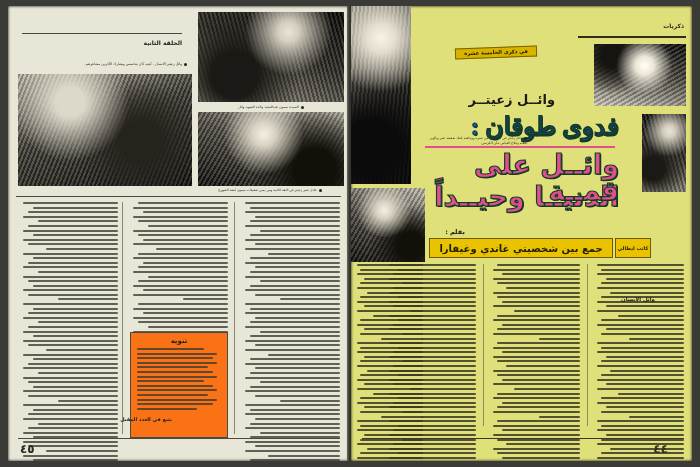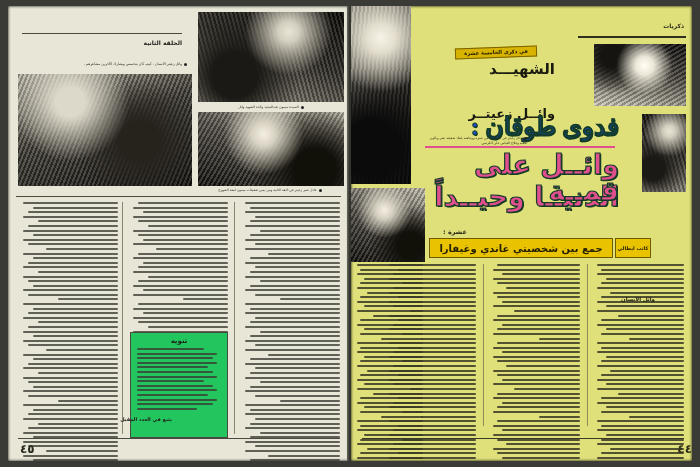--- a/index.html
+++ b/index.html
@@ -59,21 +59,21 @@
   .page-right .caption{color:#2e2c1c;}
   .bullet{display:inline-block;width:3px;height:3px;background:#222;border-radius:50%;
     margin-left:2px;vertical-align:middle;}
 
   
   .rule{position:absolute;background:#4a4940;height:1px;}
   .episode{position:absolute;direction:rtl;font-weight:bold;font-size:6px;color:#23221c;
      letter-spacing:.2px;}
 
   
-  .notice-box{position:absolute;border:1px solid #4a493f;background:#22c55e;}
+  .notice-box{position:absolute;border:1px solid #4a493f;background:#f97316;}
   .notice-title{direction:rtl;text-align:center;font-weight:bold;font-size:7px;
      color:#1f1e18;margin:4px 0 3px;}
 
   .tail{position:absolute;direction:rtl;font-size:5px;color:#23221c;font-weight:bold;}
 
   .pagenum{position:absolute;direction:rtl;font-size:12px;color:#2a291f;font-weight:bold;}
   .pagenum.right{color:#30301c;}
 
   
   .kicker{position:absolute;direction:rtl;font-size:6px;color:#2f2d1b;font-weight:bold;
@@ -344,40 +344,39 @@
     <div class="kicker" style="right:8px;top:16px;">ذكريات</div>
     <div class="kicker-rule" style="right:6px;top:30px;width:108px;"></div>
 
     <div class="photo v4" style="left:0px;top:0px;width:60px;height:178px;"></div>
 
     <div class="photo v5" style="right:6px;top:38px;width:92px;height:62px;"></div>
 
     <div class="badge" style="left:104px;top:41px;width:74px;">في ذكرى الخامسة عشرة</div>
 
     <div class="shahid" style="left:96px;top:56px;width:108px;">
-      <span class="l1">الشهيـــد</span>
       <span class="l2">وائــل زعيتــر</span>
     </div>
 
     <div class="title-name" style="left:70px;top:110px;width:198px;">فدوى طوقان :</div>
     <div class="title-rule" style="left:74px;top:140px;width:190px;"></div>
 
     <div class="title-main" style="left:52px;top:178px;width:216px;">الدنيــا وحيــداً</div>
     <div class="title-main" style="left:52px;top:146px;width:216px;">وائــل على قمــة</div>
 
     <div class="photo v2" style="right:6px;top:108px;width:44px;height:78px;"></div>
 
     <div class="photo v3" style="left:0px;top:182px;width:74px;height:74px;"></div>
 
     <div class="caption" style="left:76px;top:130px;width:100px;text-align:right;font-size:3.3px;white-space:normal;line-height:1.6;">
       <span class="bullet"></span><span>وائل زعيتر في السادسة من عمره ووجاهته يلفك شقيقه عمر وبالوبر تكفيه وخلاح العباس على الكرسي</span>
     </div>
 
     <div class="byline" style="left:76px;top:222px;width:56px;">
-      <div>عشرة :</div>
+      <div>بقلم :</div>
       <div>عمر عادل</div>
       <div>زعيتر</div>
     </div>
 
     <div class="subbanner" style="left:78px;top:232px;width:182px;height:18px;">جمع بين شخصيتي غاندي وغيفارا</div>
     <div class="tagbox" style="left:264px;top:232px;width:34px;height:18px;">كاتب ايطالي</div>
 
     <div class="col" id="R1" style="right:8px;top:258px;width:92px;">
         <div class="tline s95"></div>
         <div class="tline s90"></div>
@@ -560,16 +559,16 @@
         <div class="tline s90"></div>
         <div class="tline s95"></div>
         <div class="tline s80"></div>
         <div class="tline s90"></div>
         <div class="tline s95"></div>
       </div>
 
     <div class="head-small" style="right:10px;top:290px;width:88px;">وائل الانسان</div>
 
     <div class="boxrule" style="right:8px;top:432px;width:322px;height:1.4px;"></div>
-    <div class="pagenum right" style="right:0;top:436px;">٤٤</div>
+    <div class="pagenum right" style="right:24px;top:436px;">٤٤</div>
   </div>
 
 </div>
 
 </body></html>

